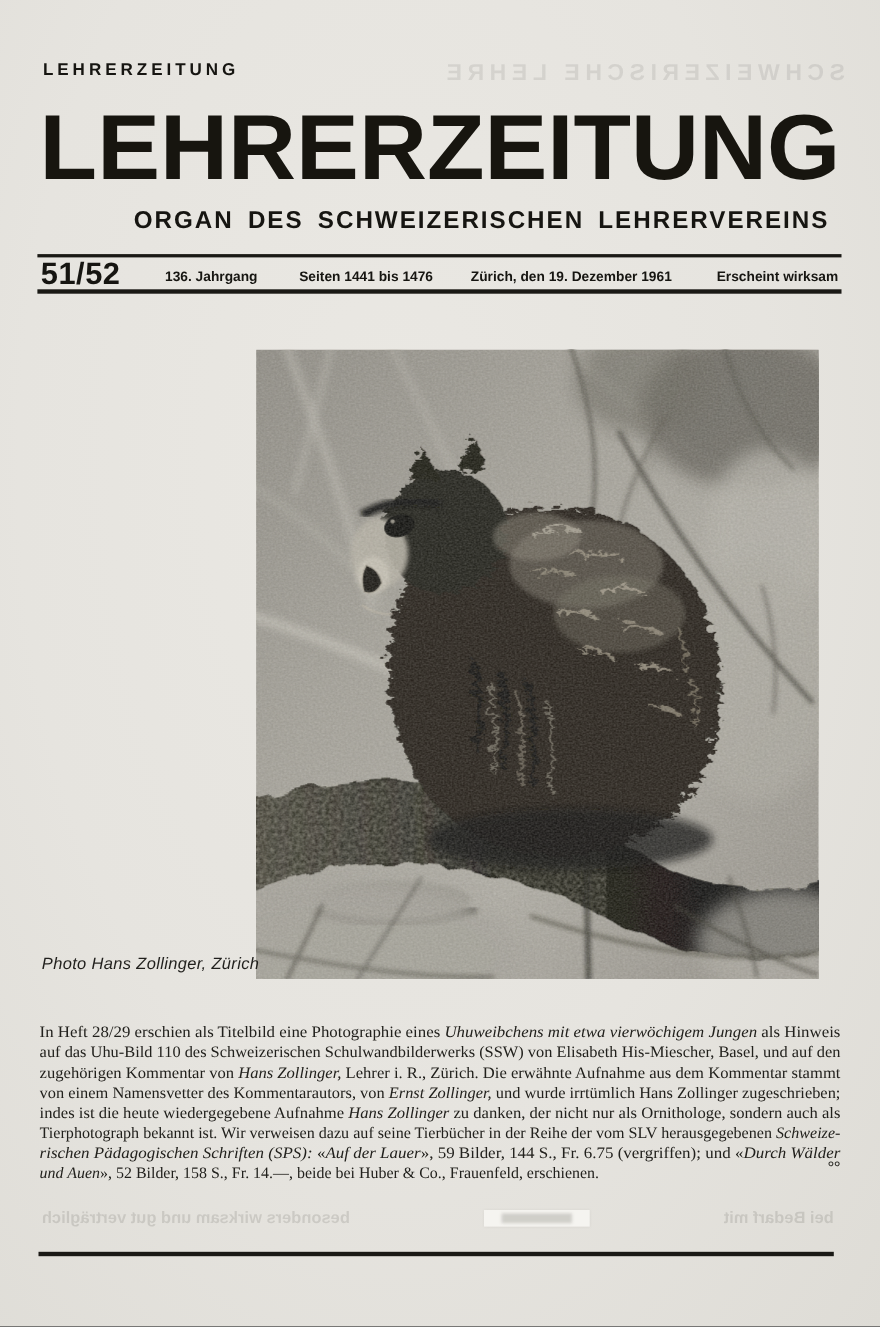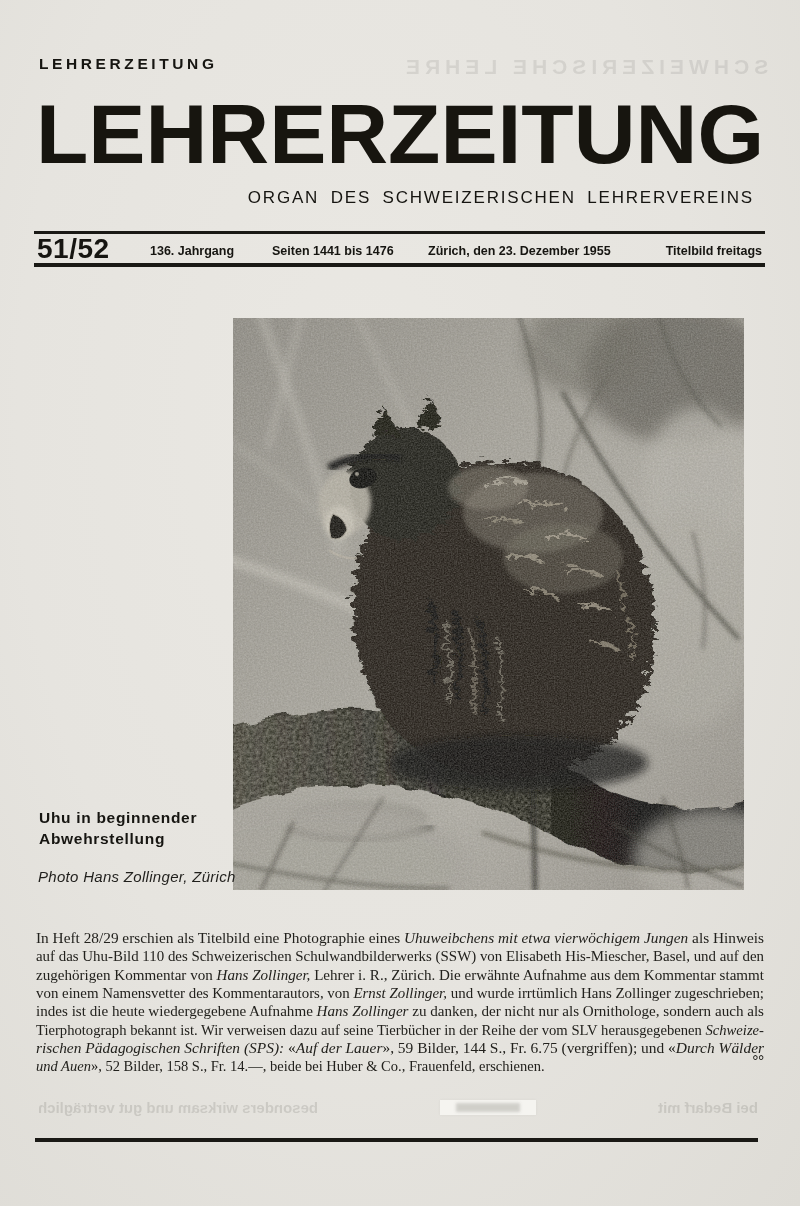--- a/index.html
+++ b/index.html
@@ -16,21 +16,21 @@
              filter:blur(0.7px);font-size:15px;font-weight:bold;
              color:rgba(25,24,20,0.12);z-index:0;}
   .ghost-box{background:rgba(248,247,243,0.85);padding:3px 16px;box-shadow:0 0 3px rgba(0,0,0,0.05);}
   .ghost-box i{display:block;width:64px;height:9px;background:rgba(40,38,30,0.18);filter:blur(1.5px);}
 
   
   .kicker{position:absolute;left:39px;top:56px;font-size:15.5px;font-weight:bold;
           letter-spacing:3.6px;line-height:1;z-index:1;}
   .title-svg{position:absolute;left:36px;top:92px;z-index:1;}
   .title-svg text{font-family:"Liberation Sans",sans-serif;font-weight:bold;fill:#17150f;}
-  .subtitle{position:absolute;right:46px;top:189px;font-size:17px;font-weight:normal;
+  .subtitle{position:absolute;right:46px;top:189px;font-size:22px;font-weight:bold;
             letter-spacing:1.8px;word-spacing:5px;line-height:1;z-index:1;}
 
   
   .rule{position:absolute;background:#1a1915;z-index:1;}
   .rule-top{left:34px;width:731px;top:231px;height:3px;}
   .rule-mid{left:34px;width:731px;top:263px;height:4px;}
   .rule-bottom{left:35px;width:723px;top:1138px;height:4px;}
 
   
   .issue{position:absolute;left:37px;top:235px;font-size:28px;font-weight:bold;
@@ -69,22 +69,22 @@
   <div class="kicker">LEHRERZEITUNG</div>
   <svg class="title-svg" width="732" height="80" viewBox="0 0 732 80">
     <text x="0" y="71" font-size="84" textLength="728" lengthAdjust="spacingAndGlyphs">LEHRERZEITUNG</text>
   </svg>
   <div class="subtitle">ORGAN DES SCHWEIZERISCHEN LEHRERVEREINS</div>
 
   <div class="rule rule-top"></div>
   <div class="issue">51/52</div>
   <div class="meta m-vol">136. Jahrgang</div>
   <div class="meta m-pages">Seiten 1441 bis 1476</div>
-  <div class="meta m-date">Zürich, den 23. Dezember 1955</div>
-  <div class="meta m-freq">Titelbild freitags</div>
+  <div class="meta m-date">Zürich, den 19. Dezember 1961</div>
+  <div class="meta m-freq">Erscheint wirksam</div>
   <div class="rule rule-mid"></div>
 
   <svg class="photo" viewBox="0 0 511 572" preserveAspectRatio="none" role="img" aria-label="Uhu (Eurasian eagle owl) with ruffled plumage in beginning defensive posture, perched on a mossy branch before blurred winter woodland">
     <defs>
       <linearGradient id="pbg" x1="0" y1="0" x2="1" y2="1">
         <stop offset="0" stop-color="#8f8c85"></stop>
           <stop offset="0.35" stop-color="#a5a29a"></stop>
         <stop offset="0.65" stop-color="#b0ada5"></stop>
           <stop offset="1" stop-color="#938f88"></stop>
       </linearGradient>
@@ -213,24 +213,20 @@
       <circle cx="124" cy="156" r="2" fill="#8f8b80"></circle>
       <path d="M100,196 Q112,200 114,212 Q108,224 98,220 Q94,206 100,196 Z" fill="#14120e" stroke="#a59f92" stroke-width="1"></path>
       <path d="M96,232 q14,10 28,8" stroke="#b5afa2" stroke-width="2.5" fill="none" opacity="0.8"></path>
       <ellipse cx="285" cy="445" rx="130" ry="28" fill="#0b0a08" filter="url(#b4)" opacity="0.8"></ellipse>
     </g>
 
     <rect width="511" height="572" filter="url(#grainL)" opacity="0.5"></rect>
     <rect width="511" height="572" filter="url(#grainD)" opacity="0.35"></rect>
   </svg>
 
-  <div class="caption">
-    <div>Uhu in beginnender</div>
-    <div>Abwehrstellung</div>
-  </div>
   <div class="credit">Photo Hans Zollinger, Zürich</div>
 
   <svg class="article-svg" width="730" height="152" viewBox="0 0 730 152">
       <text x="0" y="13.0" xml:space="preserve" textLength="728" lengthAdjust="spacingAndGlyphs"><tspan>In Heft 28/29 erschien als Titelbild eine Photographie eines </tspan><tspan font-style="italic">Uhuweibchens mit etwa vierwöchigem Jungen</tspan><tspan> als Hinweis</tspan></text>
       <text x="0" y="31.3" xml:space="preserve" textLength="728" lengthAdjust="spacingAndGlyphs"><tspan>auf das Uhu-Bild 110 des Schweizerischen Schulwandbilderwerks (SSW) von Elisabeth His-Miescher, Basel, und auf den</tspan></text>
       <text x="0" y="49.6" xml:space="preserve" textLength="728" lengthAdjust="spacingAndGlyphs"><tspan>zugehörigen Kommentar von </tspan><tspan font-style="italic">Hans Zollinger,</tspan><tspan> Lehrer i. R., Zürich. Die erwähnte Aufnahme aus dem Kommentar stammt</tspan></text>
       <text x="0" y="67.9" xml:space="preserve" textLength="728" lengthAdjust="spacingAndGlyphs"><tspan>von einem Namensvetter des Kommentarautors, von </tspan><tspan font-style="italic">Ernst Zollinger,</tspan><tspan> und wurde irrtümlich Hans Zollinger zugeschrieben;</tspan></text>
       <text x="0" y="86.2" xml:space="preserve" textLength="728" lengthAdjust="spacingAndGlyphs"><tspan>indes ist die heute wiedergegebene Aufnahme </tspan><tspan font-style="italic">Hans Zollinger</tspan><tspan> zu danken, der nicht nur als Ornithologe, sondern auch als</tspan></text>
       <text x="0" y="104.5" xml:space="preserve" textLength="728" lengthAdjust="spacingAndGlyphs"><tspan>Tierphotograph bekannt ist. Wir verweisen dazu auf seine Tierbücher in der Reihe der vom SLV herausgegebenen </tspan><tspan font-style="italic">Schweize-</tspan></text>
       <text x="0" y="122.8" xml:space="preserve" textLength="728" lengthAdjust="spacingAndGlyphs"><tspan font-style="italic">rischen Pädagogischen Schriften (SPS):</tspan><tspan> «</tspan><tspan font-style="italic">Auf der Lauer</tspan><tspan>», 59 Bilder, 144 S., Fr. 6.75 (vergriffen); und «</tspan><tspan font-style="italic">Durch Wälder</tspan></text>

